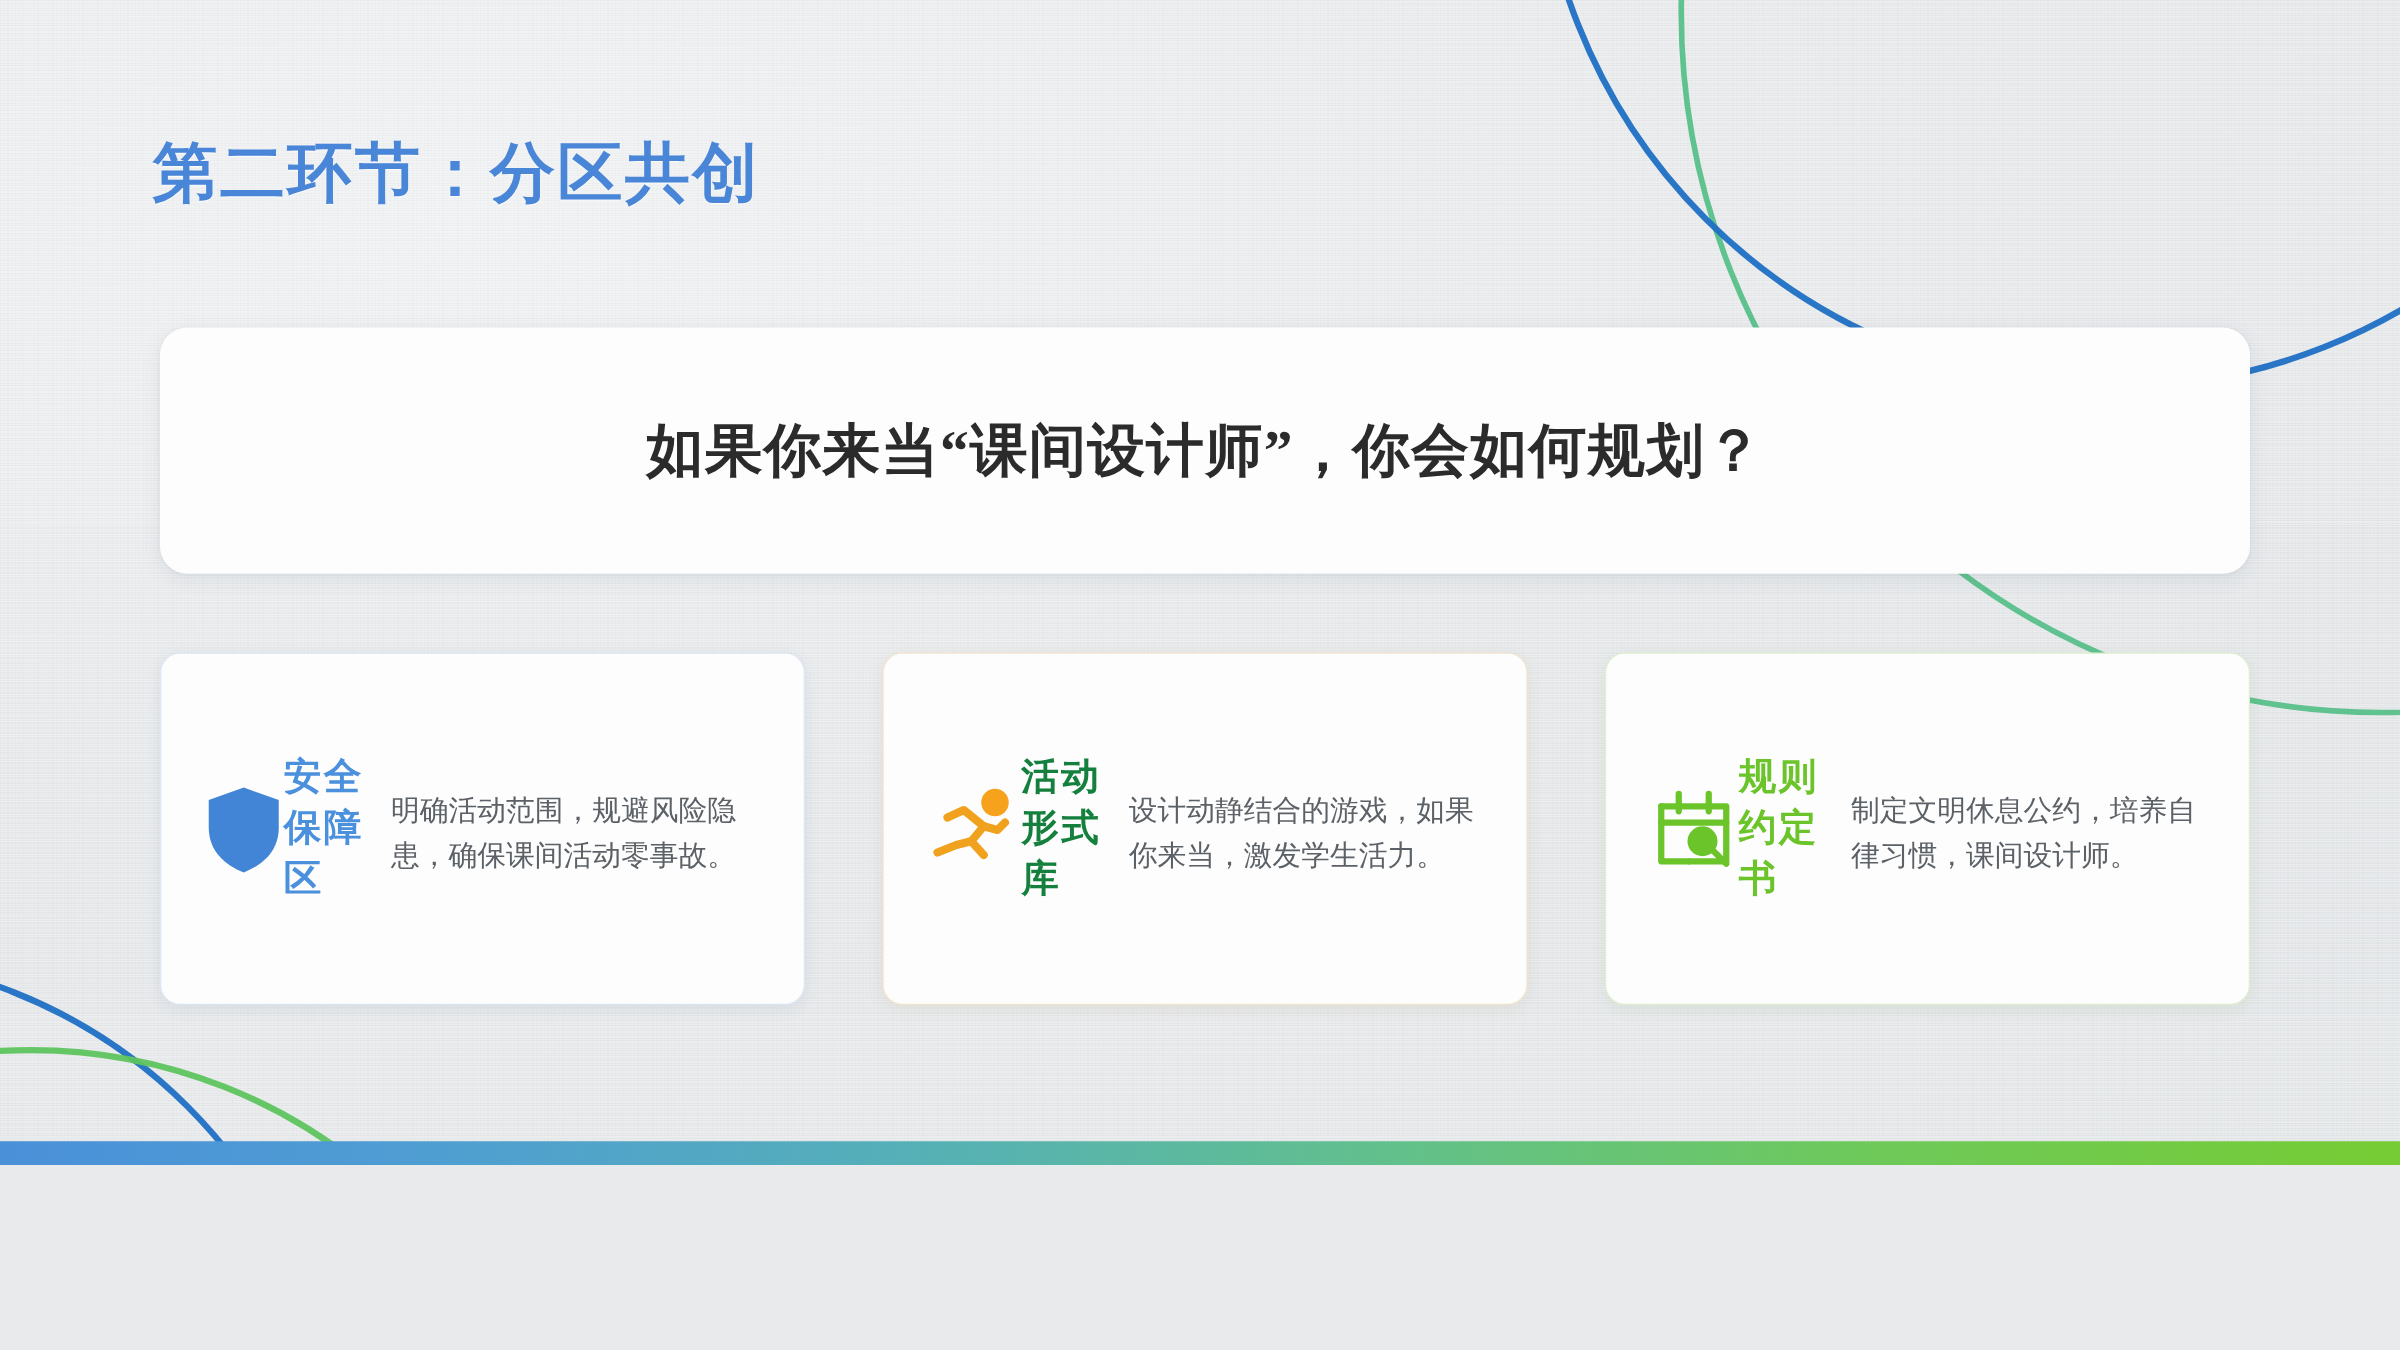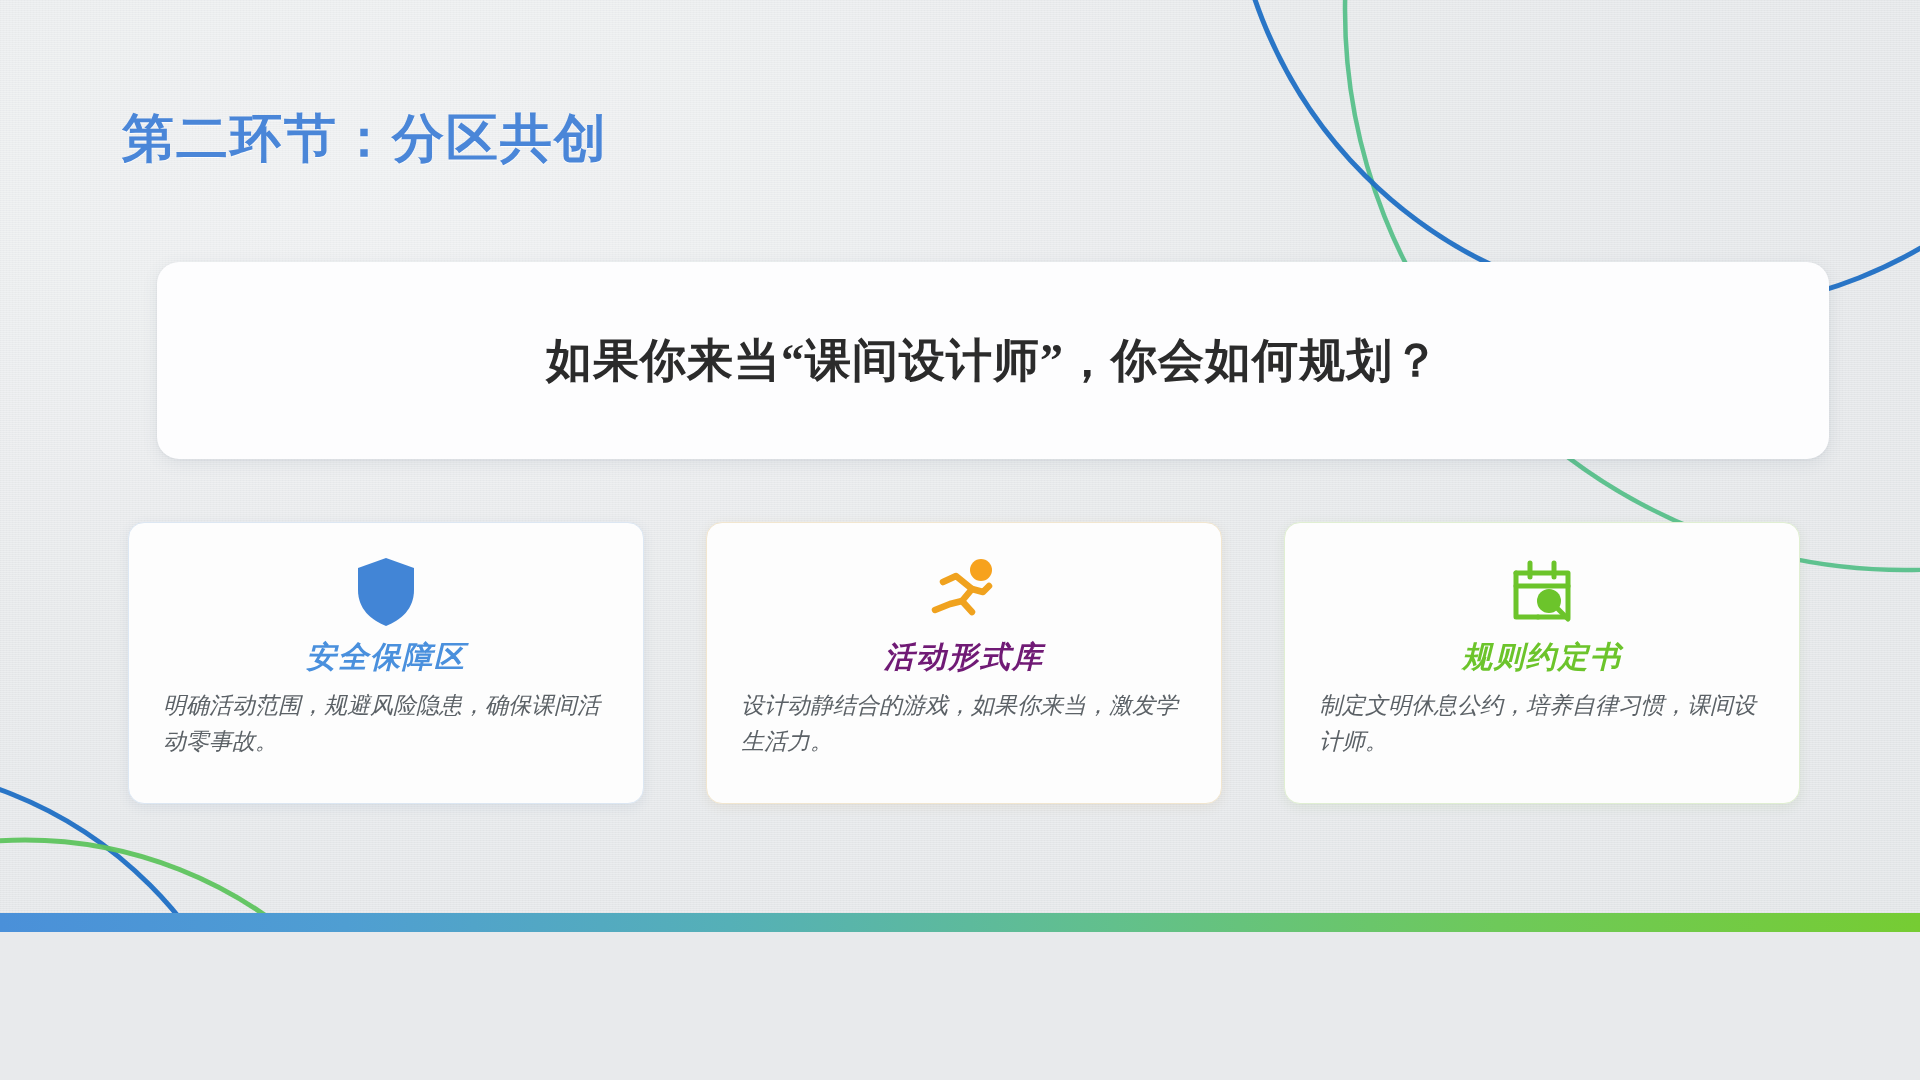--- a/index.html
+++ b/index.html
@@ -66,21 +66,20 @@
     left: 128px;
     top: 262px;
     width: 1672px;
     height: 197px;
     background: #fdfdfe;
     border-radius: 22px;
     box-shadow: 0 4px 16px rgba(90,105,125,.10), 0 1px 3px rgba(90,105,125,.08);
     display: flex;
     align-items: center;
     justify-content: center;
-    margin-left: 29px;
   }
   .question-text {
     font-size: 46px;
     font-weight: bold;
     color: #2b2b2b;
     letter-spacing: 1px;
     white-space: nowrap;
     font-family: "Liberation Serif", "DejaVu Serif", serif;
   }
 
@@ -92,46 +91,44 @@
     width: 1672px;
     display: flex;
     justify-content: space-between;
   }
   .card {
     width: 516px;
     height: 282px;
     border-radius: 16px;
     background: #fdfdfd;
     display: flex;
-    flex-direction: column;
     align-items: center;
     box-sizing: border-box;
     padding: 30px 34px 22px;
-    font-style: italic;
   }
   .card.blue   { border: 1.5px solid #dce7f3; box-shadow: 0 3px 12px rgba(80,110,150,.10); }
   .card.orange { border: 1.5px solid #f2e6cf; box-shadow: 0 3px 12px rgba(160,130,70,.10); }
   .card.green  { border: 1.5px solid #e0efd2; box-shadow: 0 3px 12px rgba(100,150,60,.10); }
 
   .card-icon {
     height: 78px;
     display: flex;
     align-items: center;
     justify-content: center;
     margin-bottom: 6px;
   }
   .card-title {
     font-size: 30px;
     font-weight: bold;
     letter-spacing: 2px;
     margin-bottom: 10px;
     font-family: "Liberation Sans", "DejaVu Sans", sans-serif;
   }
   .card.blue   .card-title { color: #4a90dd; }
-  .card.orange .card-title { color: #701a75; }
+  .card.orange .card-title { color: #15803d; }
   .card.green  .card-title { color: #6cc42b; }
 
   .card-desc {
     font-size: 23px;
     line-height: 1.55;
     color: #5b6166;
     font-family: "Liberation Serif", "DejaVu Serif", serif;
   }
 
   

